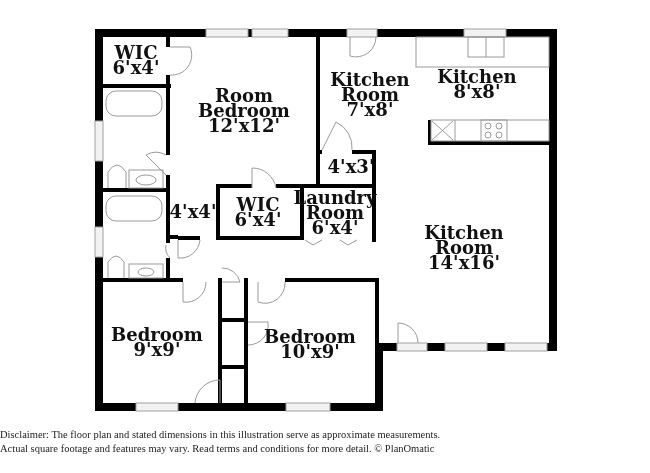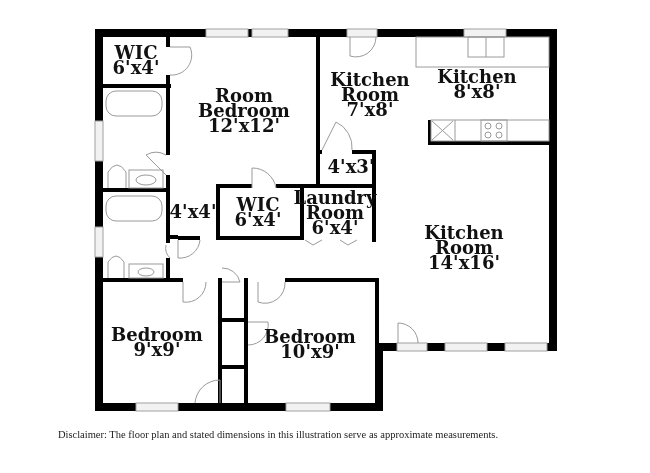--- a/index.html
+++ b/index.html
@@ -3,21 +3,21 @@
 <meta charset="utf-8">
 <style>
   html, body { margin:0; padding:0; background:#ffffff; }
   body { width:650px; height:473px; position:relative; overflow:hidden; font-family:"DejaVu Serif", serif; }
   svg { position:absolute; left:0; top:0; }
   .wall { fill:#000; }
   .fix { fill:none; stroke:#9a9a9a; stroke-width:1; }
   .win { fill:#f2f2f2; stroke:#a0a0a0; stroke-width:1; }
   .door { fill:none; stroke:#9a9a9a; stroke-width:1; }
   .lbl { position:absolute; text-align:center; font-weight:bold; font-size:18px; line-height:15px; color:#111; font-family:"DejaVu Serif", serif; transform:translateX(-50%); white-space:nowrap; }
-  .disc { position:absolute; left:0; width:556px; top:428px; text-align:center; font-size:10.5px; line-height:14px; color:#222; font-family:"Liberation Serif", serif; }
+  .disc { position:absolute; left:0; width:556px; top:428px; font-size:10.5px; line-height:14px; color:#222; font-family:"Liberation Serif", serif; }
 </style>
 </head>
 <body>
 
 <svg width="650" height="473">
 
   <rect class="wall" x="95" y="29" width="462" height="8"></rect>
   <rect class="wall" x="95" y="29" width="8" height="382"></rect>
   <rect class="wall" x="549" y="29" width="8" height="322"></rect>
   <rect class="wall" x="95" y="403" width="286" height="8"></rect>
@@ -149,13 +149,14 @@
   <div>Bedroom</div>
   <div>9'x9'</div>
 </div>
 <div class="lbl" style="left:310px;top:329px;">
   <div>Bedroom</div>
   <div>10'x9'</div>
 </div>
 
 <div class="disc">
   <div>Disclaimer: The floor plan and stated dimensions in this illustration serve as approximate measurements.</div>
+  <div>Actual square footage and features may vary. Read terms and conditions for more detail. © PlanOmatic</div>
 </div>
 
 </body></html>

